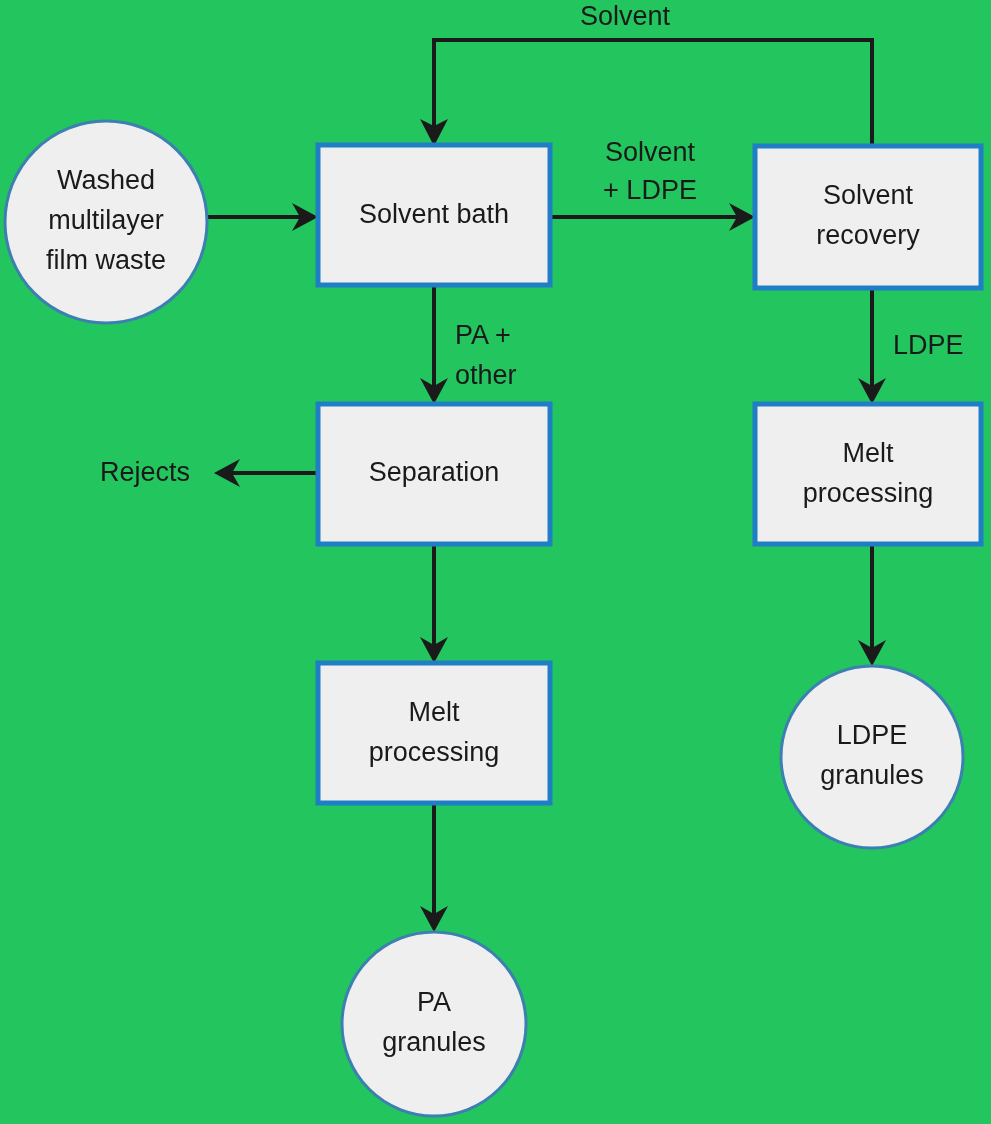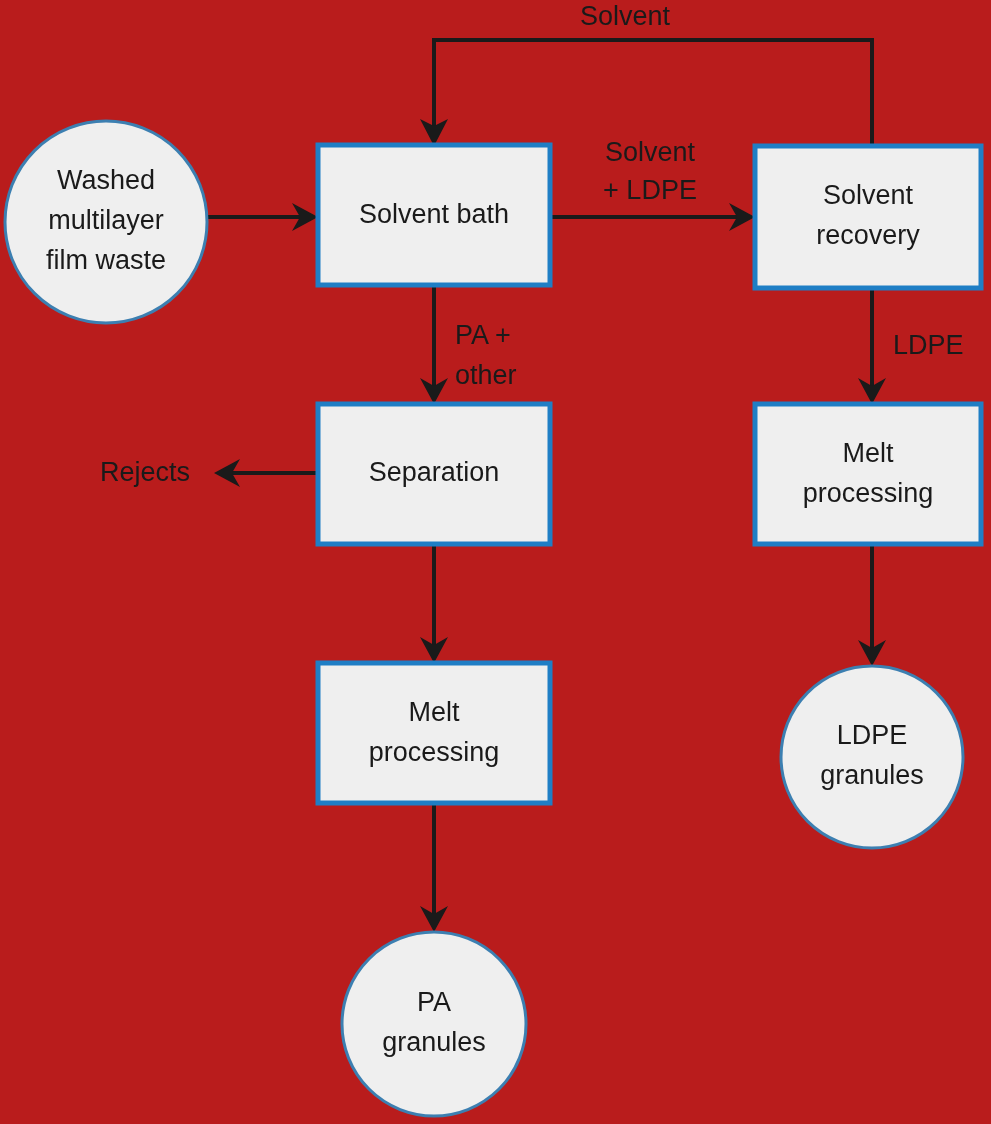--- a/index.html
+++ b/index.html
@@ -10,21 +10,21 @@
   body {
     width: 991px;
     height: 1124px;
     font-family: "Liberation Sans", sans-serif;
     overflow: hidden;
   }
   #diagram-root {
     position: relative;
     width: 991px;
     height: 1124px;
-    background: #b91c1c;
+    background: #22c55e;
   }
   svg.flowchart {
     display: block;
     width: 991px;
     height: 1124px;
   }
   .node-shape-rect {
     fill: #efefef;
     stroke: #1f7ec5;
     stroke-width: 5;

